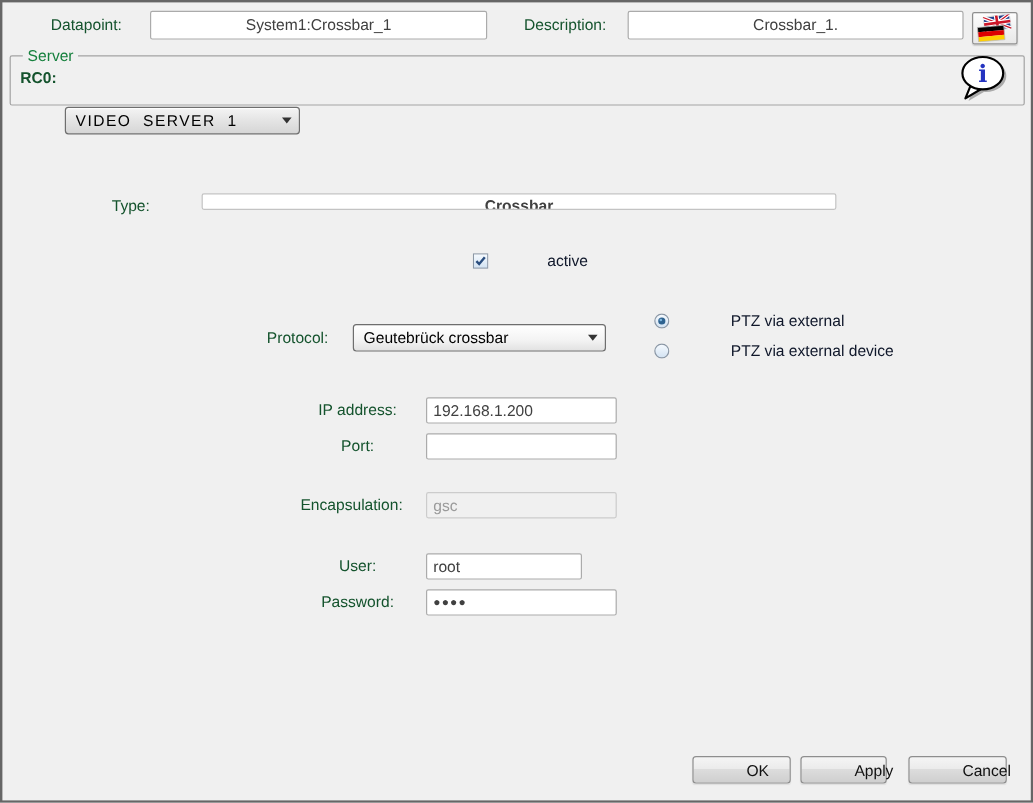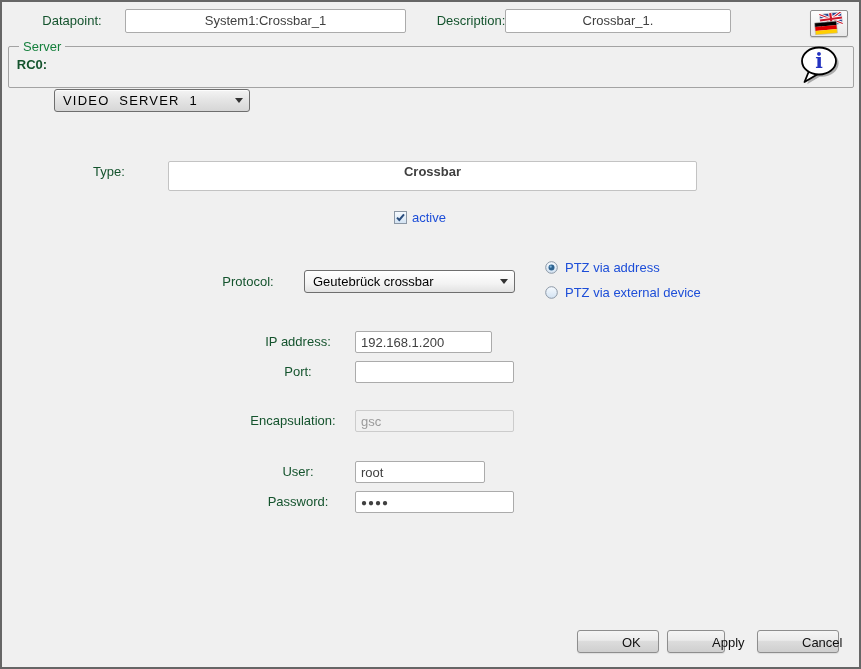--- a/index.html
+++ b/index.html
@@ -53,42 +53,42 @@
     box-shadow:0 1px 1px rgba(0,0,0,.08);
     padding-left:44px;
   }
   .flagbtn{
     position:absolute;box-sizing:border-box;
     border:1px solid #8e8e8e;border-radius:2px;
     background:linear-gradient(#fdfdfd,#e8e8e8);
     display:flex;align-items:center;justify-content:center;
     box-shadow:0 1px 1px rgba(0,0,0,.15);
   }
-  .rlabel{position:absolute;white-space:nowrap;color:#1d4ed8;}
+  .rlabel{position:absolute;white-space:nowrap;color:#0f172a;margin-left:44px;}
   svg{display:block;}
 </style>
 </head>
 <body>
 
 <div class="dialog">
 
   <svg width="0" height="0" style="position:absolute" aria-hidden="true">
     <defs>
       <linearGradient id="cbg" x1="0" y1="0" x2="0" y2="1">
         <stop offset="0" stop-color="#f7fbff"></stop>
           <stop offset="1" stop-color="#d2e2f2"></stop>
       </linearGradient>
     </defs>
   </svg>
 
   <div class="label" style="left:20px;top:7px;width:100px;line-height:24px;">Datapoint:</div>
   <div class="field" style="left:123px;top:7px;width:281px;">System1:Crossbar_1</div>
 
   <div class="label" style="left:423px;top:7px;width:92px;line-height:24px;">Description:</div>
-  <div class="field" style="left:503px;top:7px;width:226px;">Crossbar_1.</div>
+  <div class="field" style="left:521px;top:7px;width:280px;">Crossbar_1.</div>
 
   <div class="flagbtn" style="left:808px;top:8px;width:38px;height:27px;">
     <svg width="32" height="23" viewBox="0 0 32 23">
       <g transform="translate(18,7) rotate(-8)">
         <rect x="-11" y="-6" width="22" height="12" fill="#23408e" stroke="#d8d8d8" stroke-width="0.8"></rect>
         <path d="M-11,-6 L11,6 M-11,6 L11,-6" stroke="#fff" stroke-width="3"></path>
         <path d="M-11,-6 L11,6 M-11,6 L11,-6" stroke="#cc1628" stroke-width="1.1"></path>
         <path d="M0,-6 L0,6 M-11,0 L11,0" stroke="#fff" stroke-width="4"></path>
         <path d="M0,-6 L0,6 M-11,0 L11,0" stroke="#cc1628" stroke-width="2.2"></path>
       </g>
@@ -117,64 +117,64 @@
         <ellipse cx="21" cy="16" rx="17" ry="13.5"></ellipse>
         <path d="M11 26 L6.5 37 L20 29 Z"></path>
       </g>
       <path d="M11 26 L6.5 37 L20 29 Z" fill="#fff" stroke="#000" stroke-width="1.8" stroke-linejoin="round"></path>
       <ellipse cx="21" cy="16" rx="17" ry="13.5" fill="#fff" stroke="#000" stroke-width="1.8"></ellipse>
       <text x="21" y="23" text-anchor="middle" font-family="'DejaVu Serif',serif" font-size="20" font-weight="bold" fill="#2433c0">i</text>
     </svg>
   </div>
 
   <div class="label" style="left:57px;top:159px;width:100px;line-height:22px;">Type:</div>
-  <div class="field field--display" style="left:166px;top:159px;width:529px;height:30px;line-height:20px;">Crossbar</div>
+  <div class="field field--display" style="left:166px;top:159px;width:529px;height:14px;line-height:20px;">Crossbar</div>
 
   <div class="abs" style="left:392px;top:209px;">
     <svg width="13" height="13" viewBox="0 0 13 13">
       <rect x="0.5" y="0.5" width="12" height="12" fill="url(#cbg)" stroke="#8b97a5"></rect>
       <path d="M3 6.6 L5.3 9 L10 3.4" fill="none" stroke="#2a4d7e" stroke-width="2"></path>
     </svg>
   </div>
   <span class="rlabel" style="left:410px;top:208px;">active</span>
 
   <div class="label" style="left:196px;top:268px;width:100px;line-height:23px;">Protocol:</div>
-  <div class="dropdown dropdown--light" style="left:302px;top:268px;width:211px;height:23px;">
+  <div class="dropdown dropdown--light" style="left:292px;top:268px;width:211px;height:23px;">
     <span class="dd-text">Geutebrück crossbar</span>
     <span class="dd-arrow"></span>
   </div>
 
   <div class="abs" style="left:543px;top:259px;">
     <svg width="13" height="13" viewBox="0 0 13 13">
       <circle cx="6.5" cy="6.5" r="5.8" fill="url(#cbg)" stroke="#8b97a5"></circle>
       <circle cx="6.5" cy="6.5" r="3" fill="#2f6390"></circle>
       <circle cx="5.7" cy="5.7" r="1.1" fill="#7fb6dd"></circle>
     </svg>
   </div>
-  <span class="rlabel" style="left:563px;top:258px;">PTZ via address</span>
+  <span class="rlabel" style="left:563px;top:258px;">PTZ via external</span>
 
   <div class="abs" style="left:543px;top:284px;">
     <svg width="13" height="13" viewBox="0 0 13 13">
       <circle cx="6.5" cy="6.5" r="5.8" fill="url(#cbg)" stroke="#8b97a5"></circle>
     </svg>
   </div>
   <span class="rlabel" style="left:563px;top:283px;">PTZ via external device</span>
 
   <div class="label" style="left:246px;top:329px;width:100px;line-height:22px;">IP address:</div>
-  <input class="field" style="left: 353px; top: 329px; width: 137px;" value="192.168.1.200">
+  <input class="field" style="left: 353px; top: 329px; width: 159px;" value="192.168.1.200">
 
   <div class="label" style="left:246px;top:359px;width:100px;line-height:22px;">Port:</div>
   <input class="field" style="left: 353px; top: 359px; width: 159px;" value="">
 
   <div class="label" style="left:236px;top:408px;width:110px;line-height:22px;">Encapsulation:</div>
   <input class="field field--disabled" disabled="" style="left: 353px; top: 408px; width: 159px;" value="gsc">
 
   <div class="label" style="left:246px;top:459px;width:100px;line-height:22px;">User:</div>
   <input class="field" style="left: 353px; top: 459px; width: 130px;" value="root">
 
   <div class="label" style="left:246px;top:489px;width:100px;line-height:22px;">Password:</div>
   <input class="field" style="left: 353px; top: 489px; width: 159px; font-size: 10px; letter-spacing: 1px;" value="●●●●">
 
   <button class="btn" style="left:575px;top:628px;width:82px;">OK</button>
-  <button class="btn" style="left:665px;top:628px;width:58px;">Apply</button>
+  <button class="btn" style="left:665px;top:628px;width:72px;">Apply</button>
   <button class="btn" style="left:755px;top:628px;width:82px;">Cancel</button>
 
 </div>
 
 </body></html>

